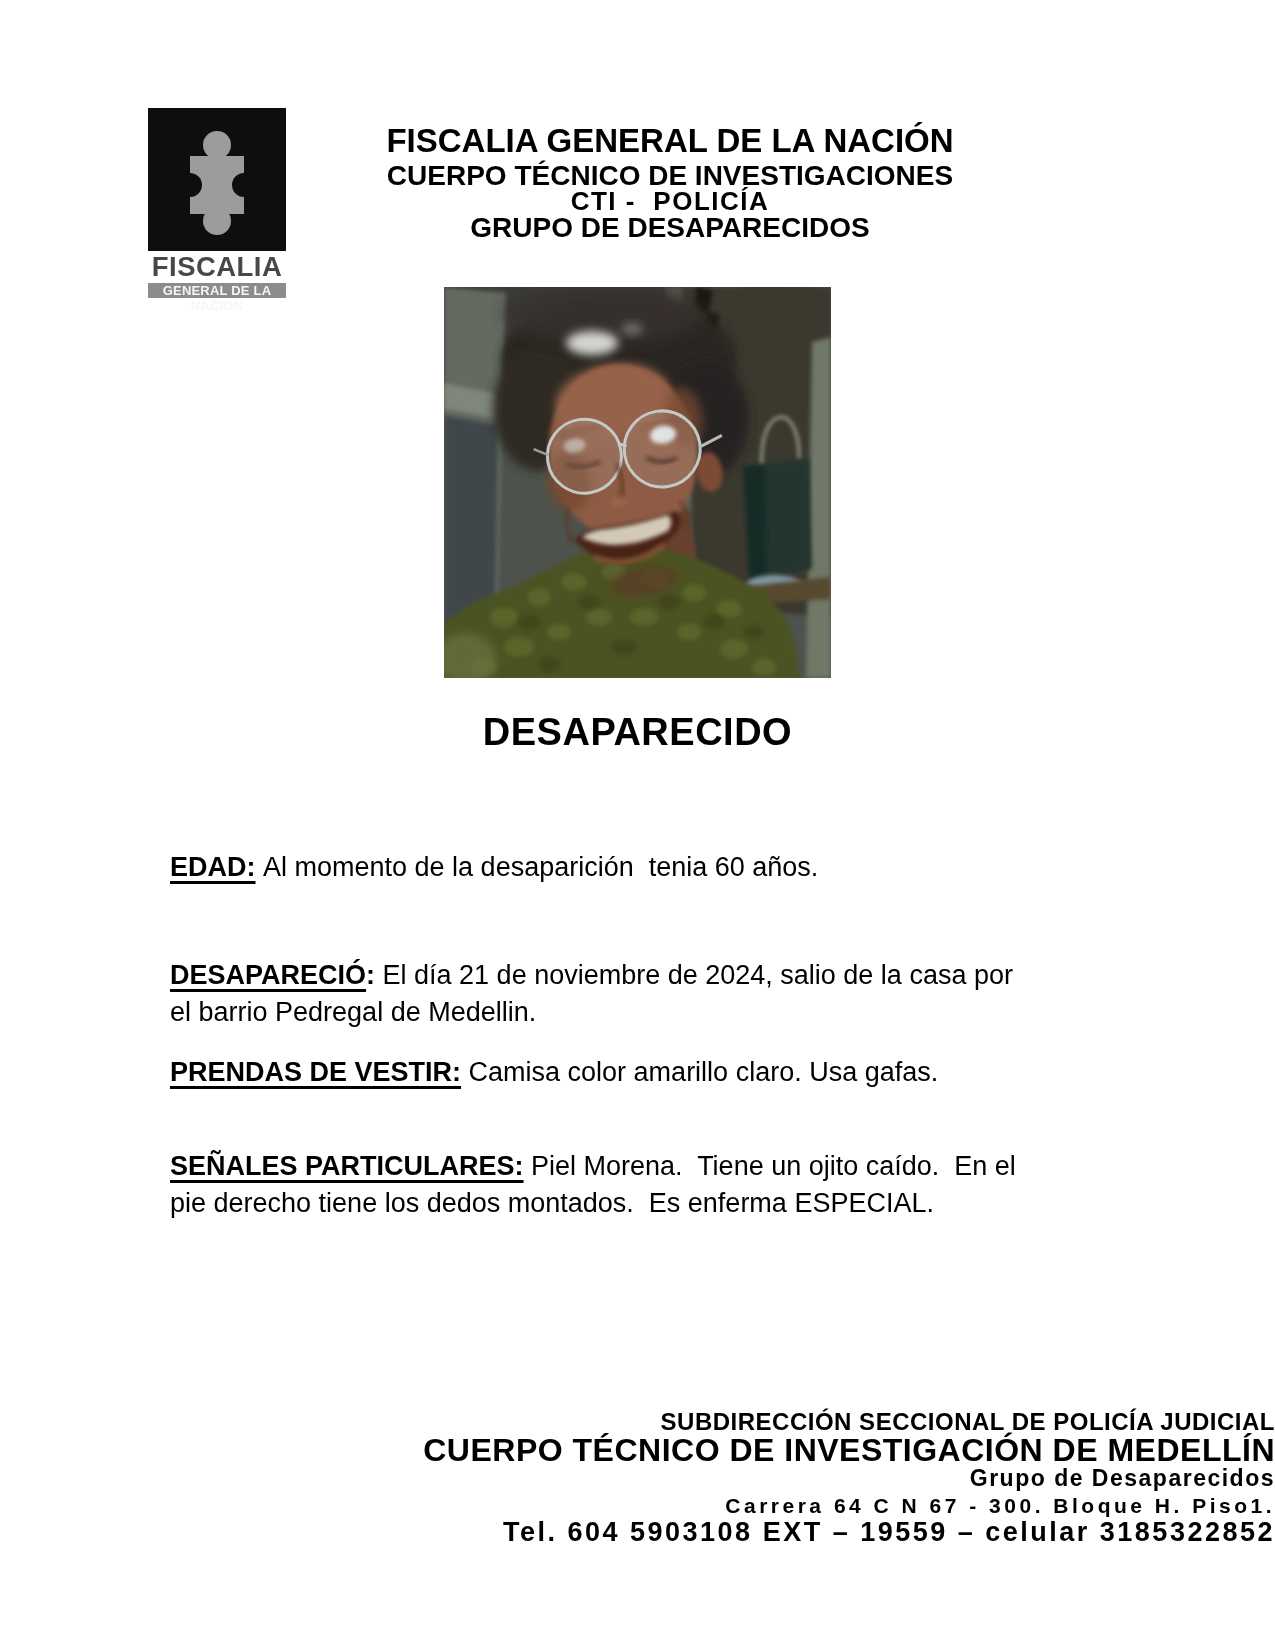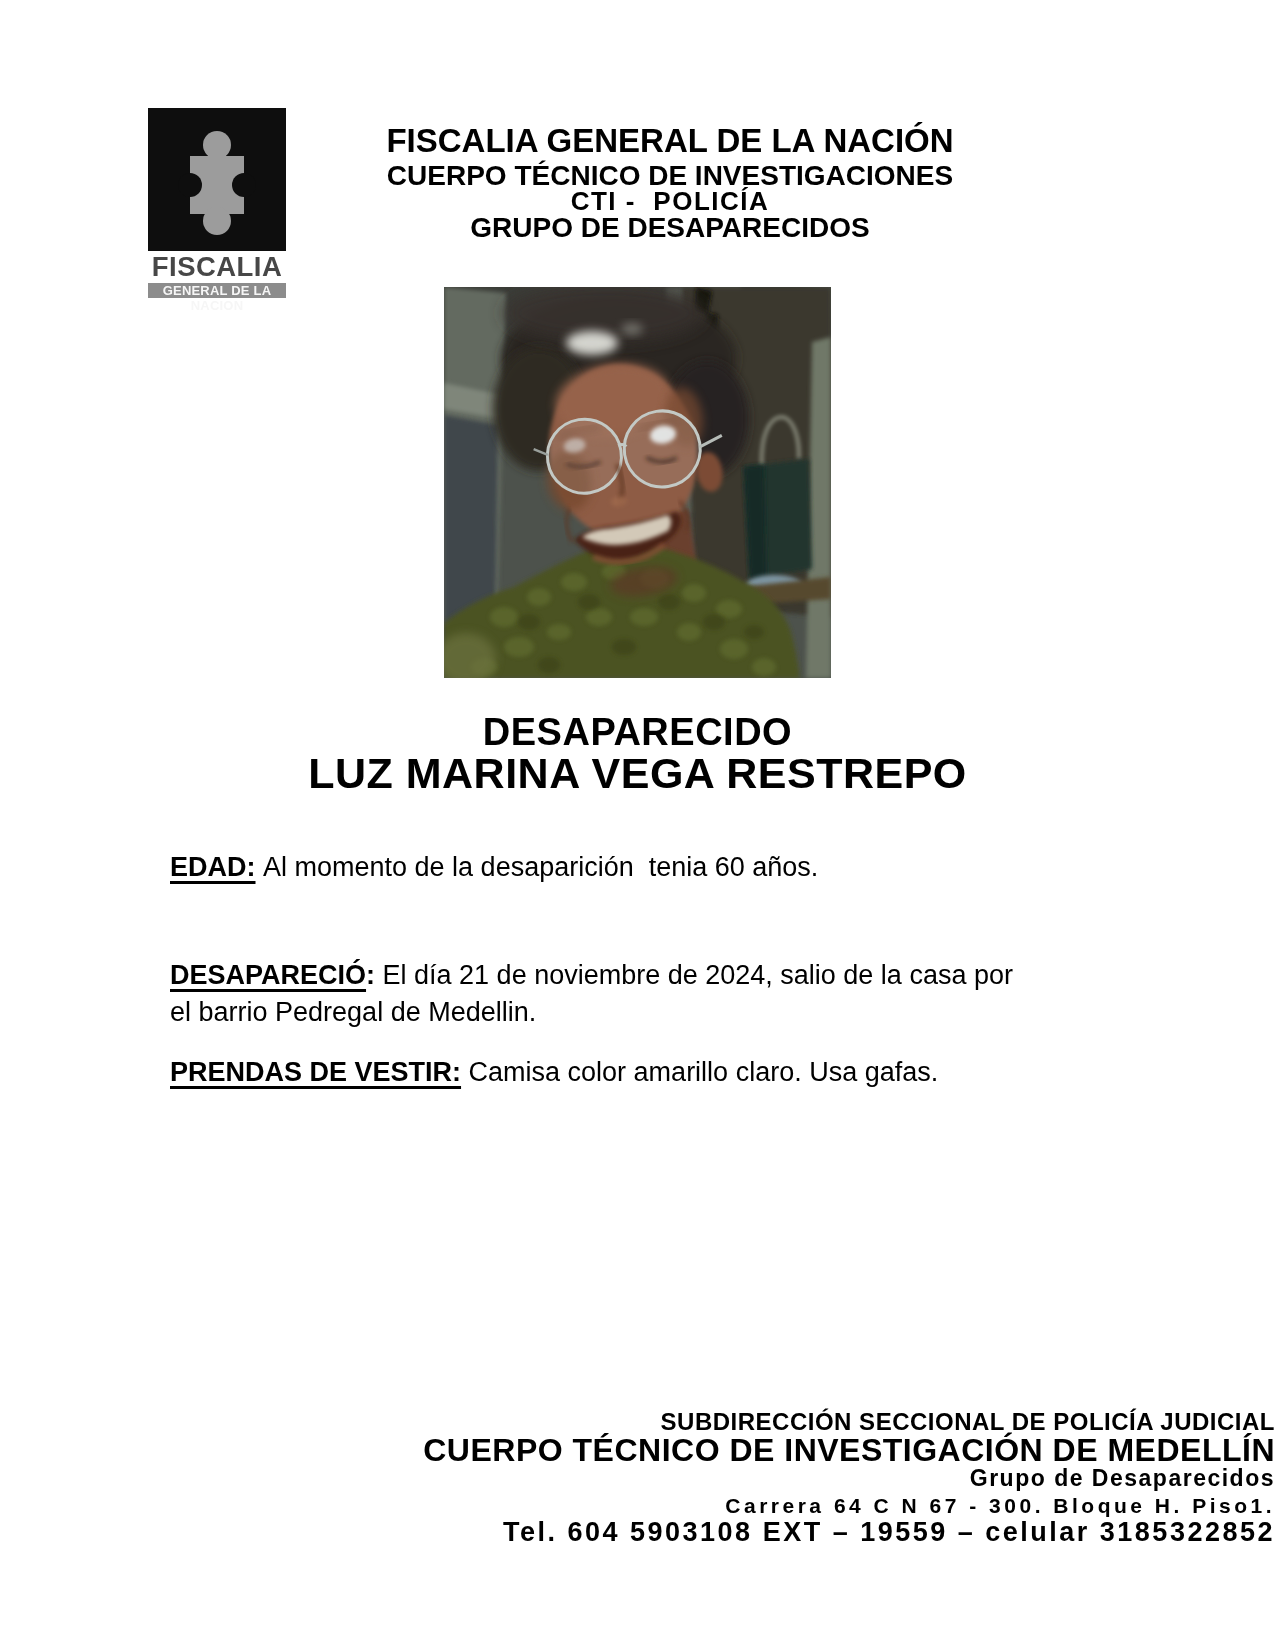--- a/index.html
+++ b/index.html
@@ -176,28 +176,28 @@
         <path d="M126,243 Q160,266 212,250 Q220,240 214,234 Q175,240 148,238 Q132,238 126,243 Z" fill="#d3c9b8" filter="url(#b2)"></path>
         <path d="M134,264 Q170,284 206,263" stroke="#8a5138" stroke-width="6" fill="none" opacity=".8" filter="url(#b2)"></path>
         <path d="M118,212 q-10,18 -2,34" stroke="#5e3622" stroke-width="3.5" fill="none" opacity=".7" filter="url(#b2)"></path>
         <path d="M228,222 q10,16 2,30" stroke="#5e3622" stroke-width="3.5" fill="none" opacity=".7" filter="url(#b2)"></path>
         <ellipse cx="180" cy="296" rx="34" ry="14" fill="#5d3727" opacity=".7" filter="url(#b5)"></ellipse>
       </g>
     </svg>
   </div>
 
   <div class="t1">DESAPARECIDO</div>
-  <div class="t2">LUZ MARINA VEGA RESTREPO</div>
 
   <p class="para" style="top:849px"><span class="lbl">EDAD:</span><span class="sep"> </span><span>Al momento de la desaparición  tenia 60 años.</span></p>
 
   <p class="para" style="top:957px"><span class="lbl">DESAPARECIÓ</span><span class="sep">: </span><span>El día 21 de noviembre de 2024, salio de la casa por</span><br><span>el barrio Pedregal de Medellin.</span></p>
 
   <p class="para" style="top:1054px"><span class="lbl">PRENDAS DE VESTIR:</span><span class="sep"> </span><span>Camisa color amarillo claro. Usa gafas.</span></p>
 
+  <p class="para" style="top:1148px"><span class="lbl">SEÑALES PARTICULARES:</span><span class="sep"> </span><span>Piel Morena.  Tiene un ojito caído.  En el</span><br><span>pie derecho tiene los dedos montados.  Es enferma ESPECIAL.</span></p>
 
   <div class="fline f1">SUBDIRECCIÓN SECCIONAL DE POLICÍA JUDICIAL</div>
   <div class="fline f2">CUERPO TÉCNICO DE INVESTIGACIÓN DE MEDELLÍN</div>
   <div class="fline f3">Grupo de Desaparecidos</div>
   <div class="fline f4">Carrera 64 C N 67 - 300. Bloque H. Piso1.</div>
   <div class="fline f5">Tel. 604 5903108 EXT – 19559 – celular 3185322852</div>
 
 </div>
 
 </body></html>

